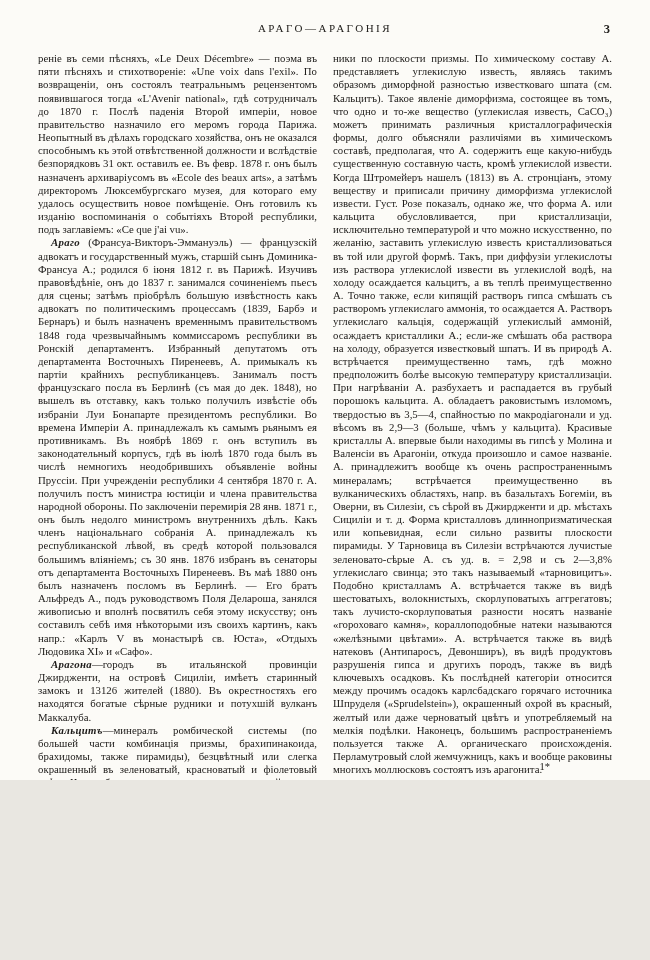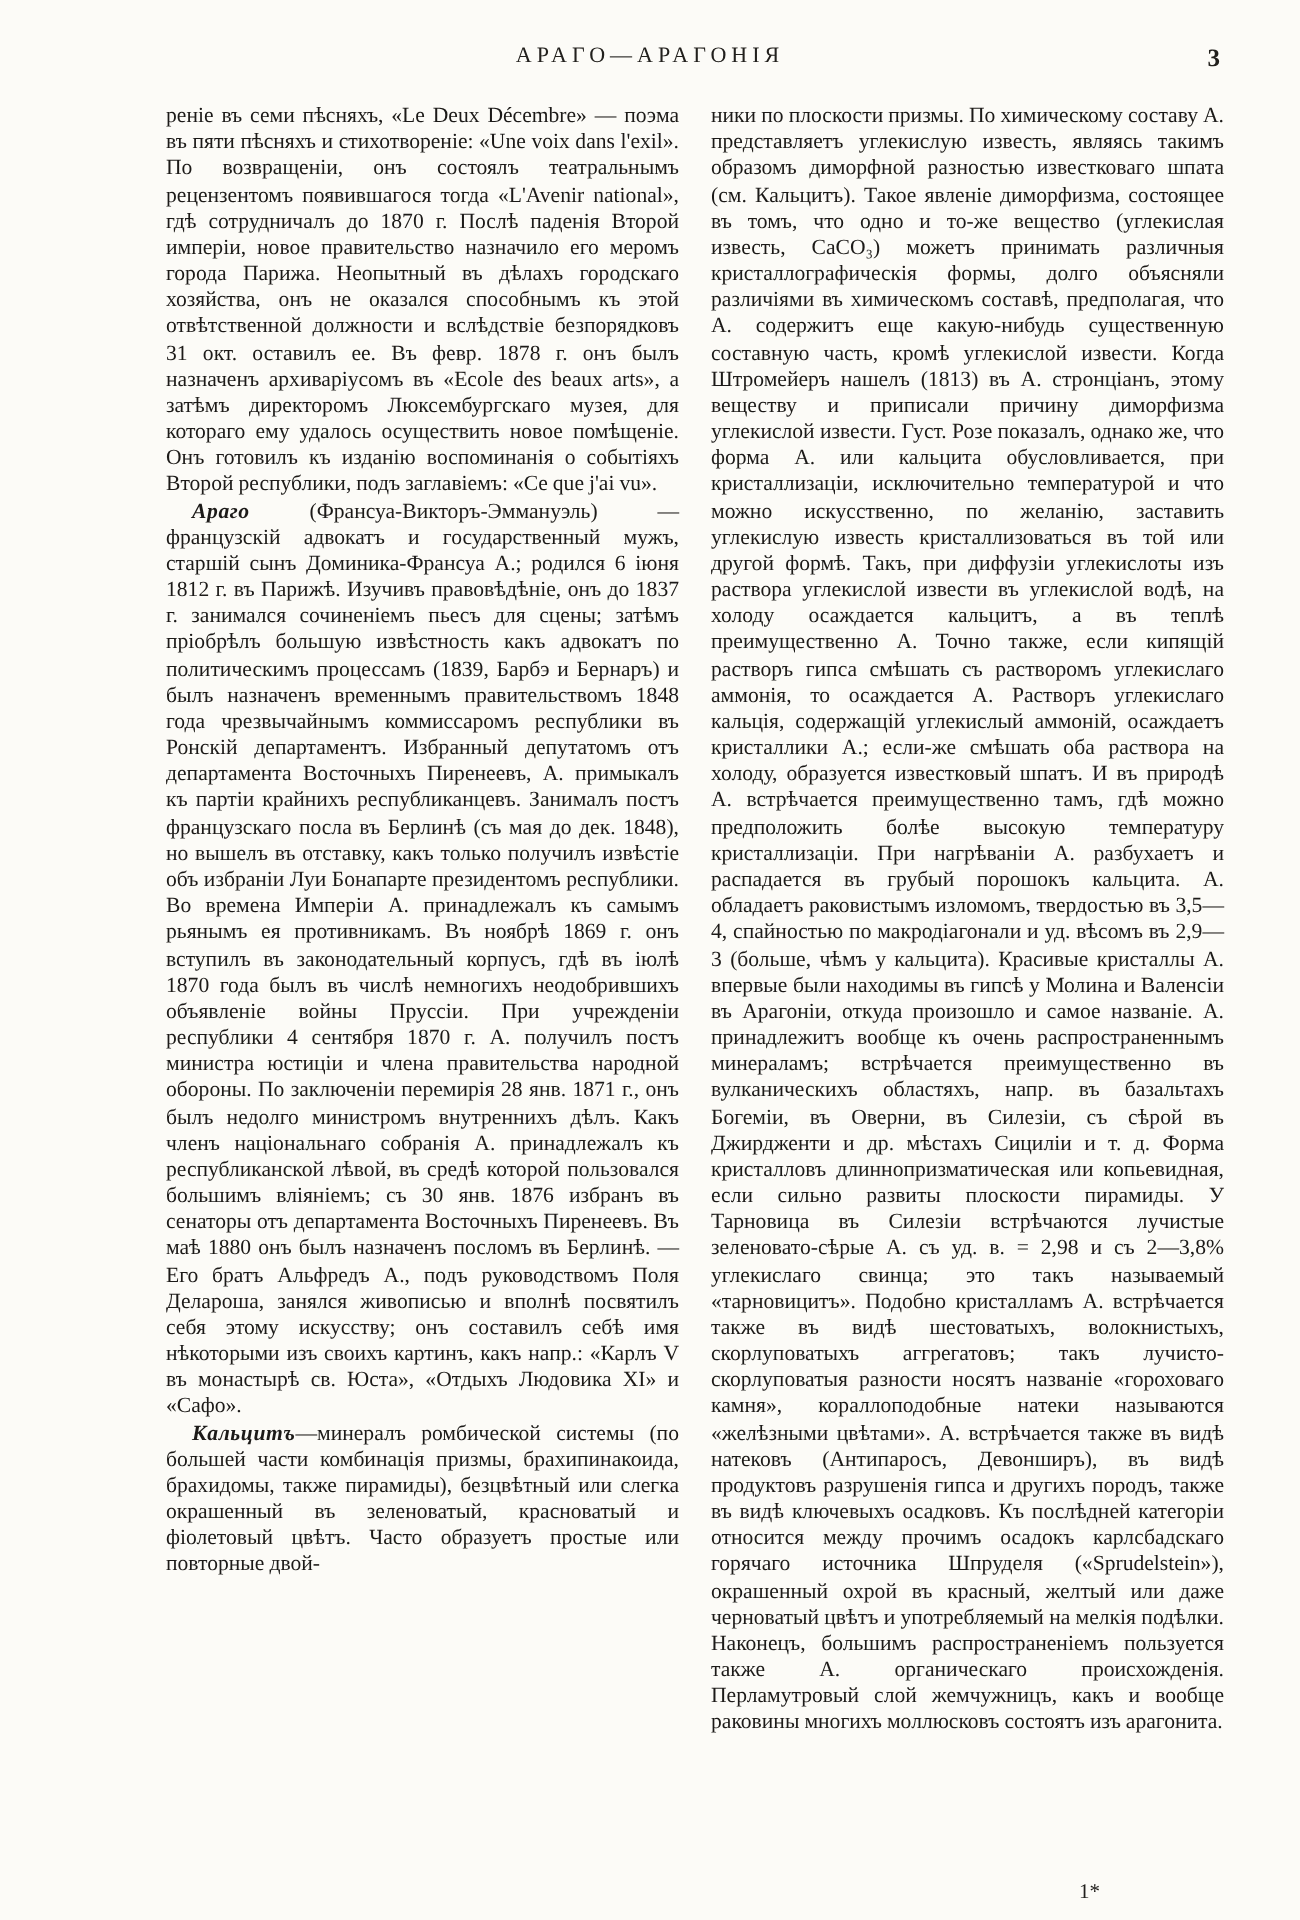--- a/index.html
+++ b/index.html
@@ -3,21 +3,21 @@
 <meta charset="utf-8">
 <style>
   html, body {
     margin: 0;
     padding: 0;
     background: #e9e7e1;
   }
   .page {
     position: relative;
     width: 650px;
-    height: 960px;
+    height: 780px;
     margin: 0 auto;
     background: #fcfbf7;
     box-sizing: border-box;
     padding: 22px 38px 16px 38px;
     overflow: hidden;
     font-family: "Liberation Serif", "DejaVu Serif", serif;
     color: #1c1a18;
   }
   .running-head {
     position: relative;
@@ -38,21 +38,20 @@
     position: absolute;
     right: 2px;
     top: 0;
     font-size: 12.5px;
     font-weight: bold;
     color: #22201d;
   }
   .columns {
     display: flex;
     gap: 16px;
-    margin-left: 45px;
   }
   .col {
     width: 279px;
     font-size: 10.8px;
     line-height: 1.22;
     text-align: justify;
     hyphens: none;
     word-spacing: -0.2px;
   }
   .col p {
@@ -82,20 +81,21 @@
 
   <div class="running-head">
     <div class="title">АРАГО—АРАГОНІЯ</div>
     <div class="pagenum">3</div>
   </div>
 
   <div class="columns">
     <div class="col">
         <p>реніе въ семи пѣсняхъ, «Le Deux Décembre» — поэма въ пяти пѣсняхъ и стихотвореніе: «Une voix dans l'exil». По возвращеніи, онъ состоялъ театральнымъ рецензентомъ появившагося тогда «L'Avenir national», гдѣ сотрудничалъ до 1870 г. Послѣ паденія Второй имперіи, новое правительство назначило его меромъ города Парижа. Неопытный въ дѣлахъ городскаго хозяйства, онъ не оказался способнымъ къ этой отвѣтственной должности и вслѣдствіе безпорядковъ 31 окт. оставилъ ее. Въ февр. 1878 г. онъ былъ назначенъ архиваріусомъ въ «Ecole des beaux arts», а затѣмъ директоромъ Люксембургскаго музея, для котораго ему удалось осуществить новое помѣщеніе. Онъ готовилъ къ изданію воспоминанія о событіяхъ Второй республики, подъ заглавіемъ: «Ce que j'ai vu».</p>
         <p class="indent"><b>Араго</b> (Франсуа-Викторъ-Эммануэль) — французскій адвокатъ и государственный мужъ, старшій сынъ Доминика-Франсуа А.; родился 6 іюня 1812 г. въ Парижѣ. Изучивъ правовѣдѣніе, онъ до 1837 г. занимался сочиненіемъ пьесъ для сцены; затѣмъ пріобрѣлъ большую извѣстность какъ адвокатъ по политическимъ процессамъ (1839, Барбэ и Бернаръ) и былъ назначенъ временнымъ правительствомъ 1848 года чрезвычайнымъ коммиссаромъ республики въ Ронскій департаментъ. Избранный депутатомъ отъ департамента Восточныхъ Пиренеевъ, А. примыкалъ къ партіи крайнихъ республиканцевъ. Занималъ постъ французскаго посла въ Берлинѣ (съ мая до дек. 1848), но вышелъ въ отставку, какъ только получилъ извѣстіе объ избраніи Луи Бонапарте президентомъ республики. Во времена Имперіи А. принадлежалъ къ самымъ рьянымъ ея противникамъ. Въ ноябрѣ 1869 г. онъ вступилъ въ законодательный корпусъ, гдѣ въ іюлѣ 1870 года былъ въ числѣ немногихъ неодобрившихъ объявленіе войны Пруссіи. При учрежденіи республики 4 сентября 1870 г. А. получилъ постъ министра юстиціи и члена правительства народной обороны. По заключеніи перемирія 28 янв. 1871 г., онъ былъ недолго министромъ внутреннихъ дѣлъ. Какъ членъ національнаго собранія А. принадлежалъ къ республиканской лѣвой, въ средѣ которой пользовался большимъ вліяніемъ; съ 30 янв. 1876 избранъ въ сенаторы отъ департамента Восточныхъ Пиренеевъ. Въ маѣ 1880 онъ былъ назначенъ посломъ въ Берлинѣ. — Его братъ Альфредъ А., подъ руководствомъ Поля Делароша, занялся живописью и вполнѣ посвятилъ себя этому искусству; онъ составилъ себѣ имя нѣкоторыми изъ своихъ картинъ, какъ напр.: «Карлъ V въ монастырѣ св. Юста», «Отдыхъ Людовика XI» и «Сафо».</p>
+        <p class="indent"><b>Арагона</b>—городъ въ итальянской провинціи Джирдженти, на островѣ Сициліи, имѣетъ старинный замокъ и 13126 жителей (1880). Въ окрестностяхъ его находятся богатые сѣрные рудники и потухшій вулканъ Маккалуба.</p>
         <p class="indent"><b>Кальцитъ</b>—минералъ ромбической системы (по большей части комбинація призмы, брахипинакоида, брахидомы, также пирамиды), безцвѣтный или слегка окрашенный въ зеленоватый, красноватый и фіолетовый цвѣтъ. Часто образуетъ простые или повторные двой-</p>
       </div>
     <div class="col">
         <p>ники по плоскости призмы. По химическому составу А. представляетъ углекислую известь, являясь такимъ образомъ диморфной разностью известковаго шпата (см. Кальцитъ). Такое явленіе диморфизма, состоящее въ томъ, что одно и то-же вещество (углекислая известь, CaCO₃) можетъ принимать различныя кристаллографическія формы, долго объясняли различіями въ химическомъ составѣ, предполагая, что А. содержитъ еще какую-нибудь существенную составную часть, кромѣ углекислой извести. Когда Штромейеръ нашелъ (1813) въ А. стронціанъ, этому веществу и приписали причину диморфизма углекислой извести. Густ. Розе показалъ, однако же, что форма А. или кальцита обусловливается, при кристаллизаціи, исключительно температурой и что можно искусственно, по желанію, заставить углекислую известь кристаллизоваться въ той или другой формѣ. Такъ, при диффузіи углекислоты изъ раствора углекислой извести въ углекислой водѣ, на холоду осаждается кальцитъ, а въ теплѣ преимущественно А. Точно также, если кипящій растворъ гипса смѣшать съ растворомъ углекислаго аммонія, то осаждается А. Растворъ углекислаго кальція, содержащій углекислый аммоній, осаждаетъ кристаллики А.; если-же смѣшать оба раствора на холоду, образуется известковый шпатъ. И въ природѣ А. встрѣчается преимущественно тамъ, гдѣ можно предположить болѣе высокую температуру кристаллизаціи. При нагрѣваніи А. разбухаетъ и распадается въ грубый порошокъ кальцита. А. обладаетъ раковистымъ изломомъ, твердостью въ 3,5—4, спайностью по макродіагонали и уд. вѣсомъ въ 2,9—3 (больше, чѣмъ у кальцита). Красивые кристаллы А. впервые были находимы въ гипсѣ у Молина и Валенсіи въ Арагоніи, откуда произошло и самое названіе. А. принадлежитъ вообще къ очень распространеннымъ минераламъ; встрѣчается преимущественно въ вулканическихъ областяхъ, напр. въ базальтахъ Богеміи, въ Оверни, въ Силезіи, съ сѣрой въ Джирдженти и др. мѣстахъ Сициліи и т. д. Форма кристалловъ длиннопризматическая или копьевидная, если сильно развиты плоскости пирамиды. У Тарновица въ Силезіи встрѣчаются лучистые зеленовато-сѣрые А. съ уд. в. = 2,98 и съ 2—3,8% углекислаго свинца; это такъ называемый «тарновицитъ». Подобно кристалламъ А. встрѣчается также въ видѣ шестоватыхъ, волокнистыхъ, скорлуповатыхъ аггрегатовъ; такъ лучисто-скорлуповатыя разности носятъ названіе «гороховаго камня», кораллоподобные натеки называются «желѣзными цвѣтами». А. встрѣчается также въ видѣ натековъ (Антипаросъ, Девонширъ), въ видѣ продуктовъ разрушенія гипса и другихъ породъ, также въ видѣ ключевыхъ осадковъ. Къ послѣдней категоріи относится между прочимъ осадокъ карлсбадскаго горячаго источника Шпруделя («Sprudelstein»), окрашенный охрой въ красный, желтый или даже черноватый цвѣтъ и употребляемый на мелкія подѣлки. Наконецъ, большимъ распространеніемъ пользуется также А. органическаго происхожденія. Перламутровый слой жемчужницъ, какъ и вообще раковины многихъ моллюсковъ состоятъ изъ арагонита.</p>
       </div>
   </div>
 
   <div class="signature-mark">1*</div>
 
 </div>

